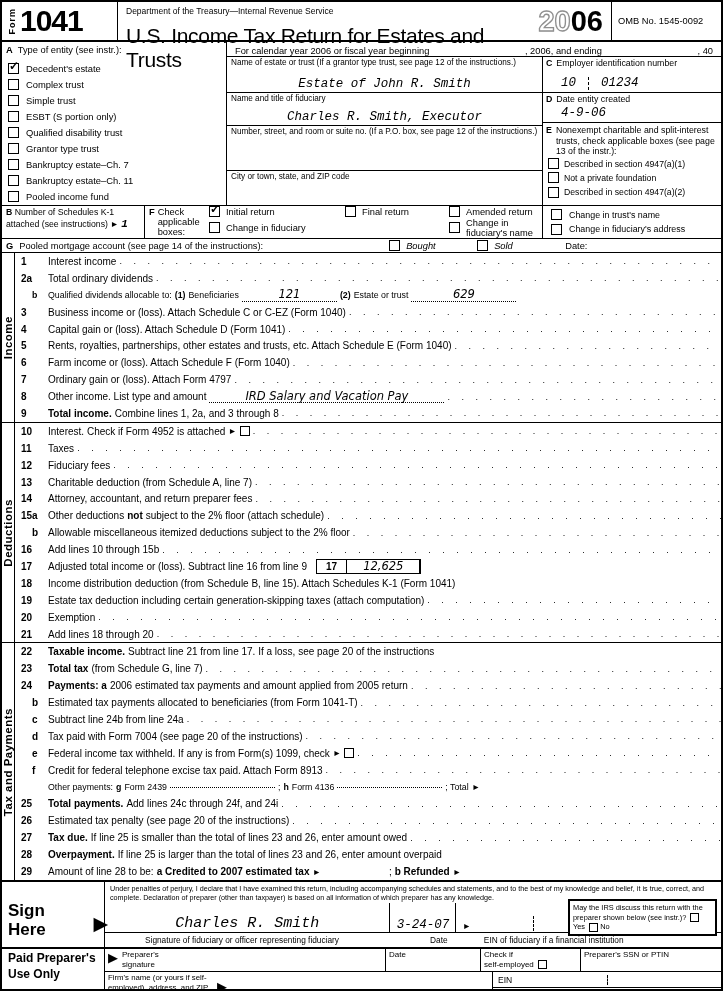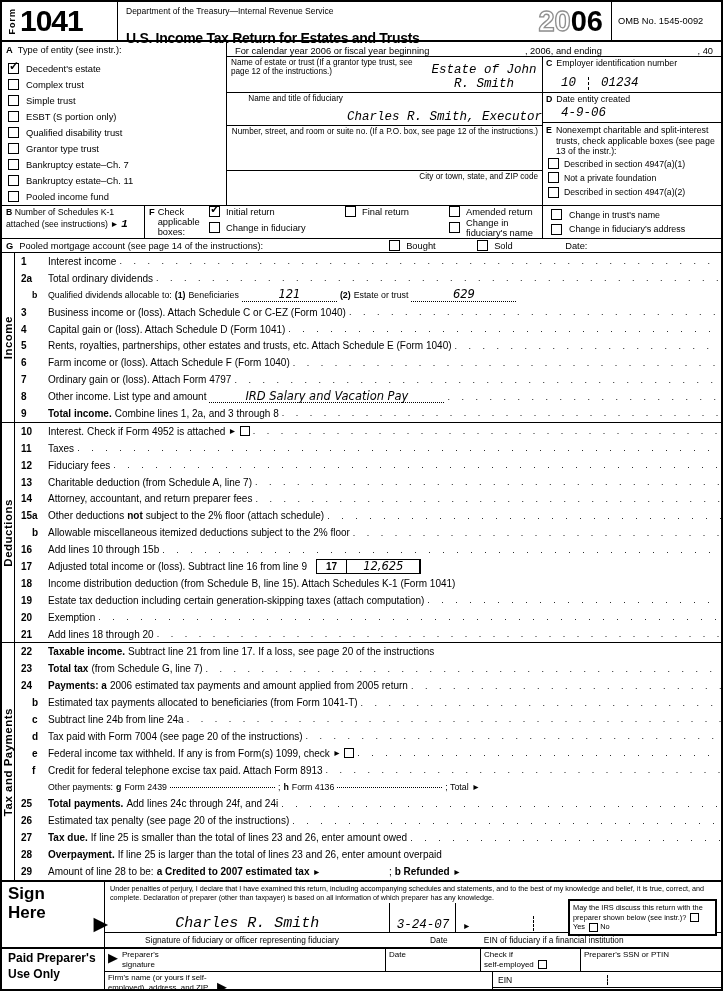--- a/index.html
+++ b/index.html
@@ -7,42 +7,42 @@
 body { width:723px; font-family:"Liberation Sans",sans-serif; color:#000; }
 .page { width:723px; height:991px; border:2px solid #000; background:#fff; position:relative; overflow:hidden; }
 
 
 .hdr { display:flex; height:40px; border-bottom:2px solid #000; }
 .hdr-left { width:116px; display:flex; align-items:center; gap:3px; padding-left:5px; border-right:1.5px solid #000; }
 .form-word { writing-mode:vertical-rl; transform:rotate(180deg); font-size:9px; font-weight:bold; letter-spacing:1px; }
 .form-num { font-size:30px; font-weight:bold; letter-spacing:-1px; }
 .hdr-mid { flex:1; padding:4px 0 0 8px; }
 .dept { font-size:8.5px; }
-.title { font-size:14px; font-weight:bold; margin-top:14px; letter-spacing:-0.3px; }
+.title { font-size:21px; font-weight:normal; margin-top:8px; letter-spacing:-0.3px; }
 .hdr-year { display:flex; align-items:center; font-size:29px; font-weight:bold; padding-right:8px; }
 .year-outline { color:#fff; -webkit-text-stroke:1.3px #8f8f8f; text-shadow:0 0 1px #9a9a9a; }
 .hdr-omb { width:110px; border-left:1.5px solid #000; display:flex; align-items:center; padding-left:6px; font-size:9.3px; }
 
 
 .arow { display:flex; height:15px; font-size:9.3px; }
 .arow-left { width:225px; border-right:1px solid #000; padding-left:4px; display:flex; gap:5px; align-items:center; }
 .letter { font-weight:bold; }
 .arow-right { flex:1; border-bottom:1px solid #000; display:flex; align-items:flex-end; padding:0 8px; }
 .cal-gap { flex:1; }
 
 
 .ent { display:flex; height:148px; }
 .ent-left { width:225px; border-right:1px solid #000; padding:3px 0 0 6px; }
 .etype { display:flex; align-items:center; gap:7px; height:16.1px; font-size:9.4px; }
 .cb { width:11px; height:11px; border:1px solid #000; flex:none; position:relative; background:#fff; display:inline-block; }
 .cb .mk { position:absolute; left:0; top:-5px; font-size:12px; font-weight:bold; }
 .cbs { width:10px; height:10px; margin-right:2px; }
 .cbi { width:9px; height:9px; vertical-align:middle; margin:0 2px; }
 .ent-mid { width:316px; border-right:1px solid #000; display:flex; flex-direction:column; }
-.field { display:flex; flex-direction:row; border-bottom:1px solid #000;justify-content:flex-end; }
+.field { display:flex; flex-direction:column; border-bottom:1px solid #000; }
 .field.nob { border-bottom:none; }
 .h36{height:36px} .h33{height:33px} .h45{height:45px} .h34{height:34px}
 .flabel { font-size:8.2px; padding:1px 4px 0; line-height:1.15; }
 .hand { font-family:Liberation Mono, monospace; font-style:italic; }
 .fvalue { font-size:12.5px; text-align:center; margin-top:auto; padding-bottom:1px; }
 .ent-right { flex:1; display:flex; flex-direction:column; }
 .cde-label { display:flex; gap:4px; padding:1px 3px 0; line-height:1.2; font-size:8.8px; }
 .box-c { height:36px; border-bottom:1px solid #000; display:flex; flex-direction:column; }
 .box-d { height:30px; border-bottom:1px solid #000; display:flex; flex-direction:column; }
 .box-e { flex:1; padding-top:1px; }
@@ -58,21 +58,21 @@
 .bf-f-label { width:64px; padding:1px 0 0 4px; line-height:1.1; display:flex; gap:3px; }
 .bf-opts { flex:1; display:flex; flex-direction:column; justify-content:space-evenly; }
 .bf-optrow { display:flex; align-items:center; }
 .fopt { display:flex; gap:6px; align-items:center; }
 .bf-right { flex:1; display:flex; flex-direction:column; justify-content:space-evenly; padding-left:8px; font-size:8.9px; }
 .chrow { display:flex; gap:7px; align-items:center; }
 
 
 .grow { display:flex; align-items:center; height:15px; border-top:1px solid #000; border-bottom:1.5px solid #000; font-size:9.3px; padding-left:4px; gap:6px; }
 .gopts { display:flex; gap:6px; align-items:center; margin-left:120px; }
-.gopt { display:flex; gap:6px; align-items:center; width:82px; }
+.gopt { display:flex; gap:6px; align-items:center; width:82px;font-style:italic; }
 
 
 .section { display:flex; border-bottom:1.5px solid #000; }
 .section:last-child { border-bottom:2px solid #000; }
 .seclab { width:22px; border-right:1px solid #000; display:flex; align-items:center; justify-content:center; }
 .seclab span { writing-mode:vertical-rl; transform:rotate(180deg); font-weight:bold; font-size:11.5px; letter-spacing:0.5px; white-space:nowrap; }
 .rows { flex:1; display:flex; flex-direction:column; }
 .row { display:flex; align-items:center; height:16.9px; font-size:10px; }
 .row.sm { font-size:8.8px; }
 .lnum { width:33px; flex:none; font-weight:bold; padding-left:6px; }
@@ -84,21 +84,21 @@
 .dots::before { content:". . . . . . . . . . . . . . . . . . . . . . . . . . . . . . . . . . . . . . . . . . . . . . . . . . . . . . . . . . . . . . ."; letter-spacing:4.5px; font-size:9px; }
 .ar { font-weight:bold; font-size:8.5px; }
 .arbig { font-size:13px; }
 .dv { border-bottom:1.5px dotted #000; text-align:center; font-family:"DejaVu Sans",sans-serif; font-style:italic; font-size:11.5px; line-height:1.1; flex:none; }
 .bx { display:inline-flex; align-items:stretch; border:1.8px solid #000; height:15px; margin-left:6px; }
 .bxn { font-weight:bold; font-size:10px; padding:0 9px; border-right:1.2px solid #000; display:flex; align-items:center; }
 .bxv { font-family:"DejaVu Sans",sans-serif; font-style:italic; font-size:11.5px; padding:0 16px; display:flex; align-items:center; border-right:1.2px solid #000; }
 
 
 .sign { height:67px; position:relative; border-bottom:2px solid #000; }
-.sign-lab { position:absolute; left:0; top:0; bottom:0; width:103px; border-right:1px solid #000; padding:3px 0 0 6px; }
+.sign-lab { position:absolute; left:0; top:0; bottom:0; width:103px; border-right:1px solid #000; padding:20px 0 0 6px; }
 .sign-word { font-size:17px; font-weight:bold; line-height:1.1; }
 .sign-arrow { position:absolute; right:-4px; top:30px; font-size:19px; }
 .sign-main { margin-left:103px; height:100%; display:flex; flex-direction:column; }
 .perjury { font-size:7.2px; line-height:1.3; padding:2px 5px 0; }
 .sigrow { display:flex; flex:1; align-items:stretch; }
 .sig-name { flex:1.1; border-bottom:1px solid #000; border-right:1px solid #000; text-align:center; font-size:15px; display:flex; align-items:flex-end; justify-content:center; }
 .sig-date { width:66px; border-bottom:1px solid #000; border-right:1px solid #000; text-align:center; font-size:12.5px; display:flex; align-items:flex-end; justify-content:center; }
 .sig-ein { flex:1; border-bottom:1px solid #000; display:flex; align-items:flex-end; padding:0 0 1px 6px; }
 .dashv { border-left:1px dashed #000; height:15px; margin-left:62px; }
 .siglabels { display:flex; font-size:8.3px; height:14px; align-items:center; }

